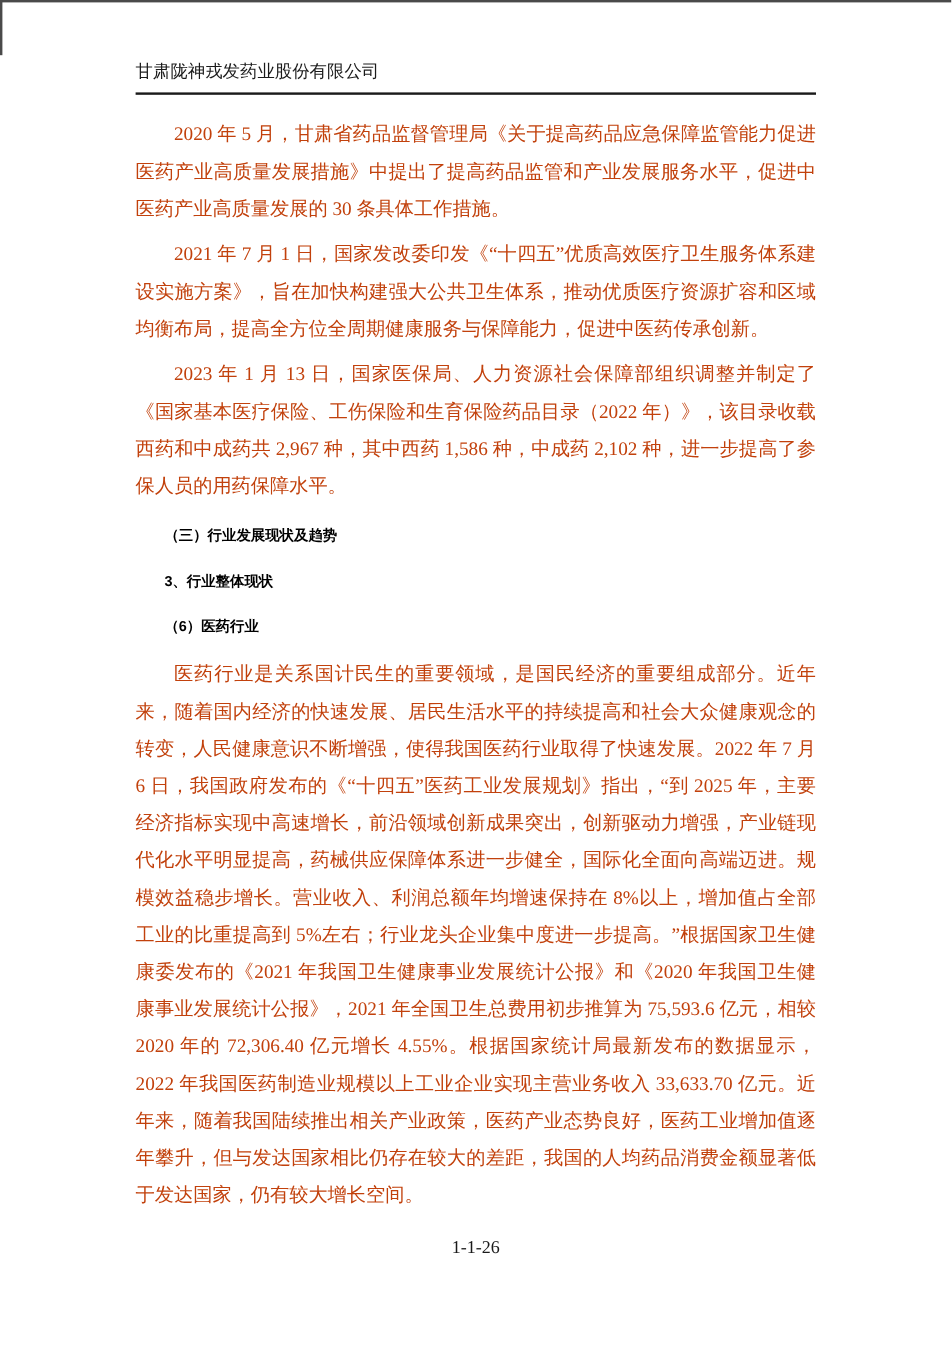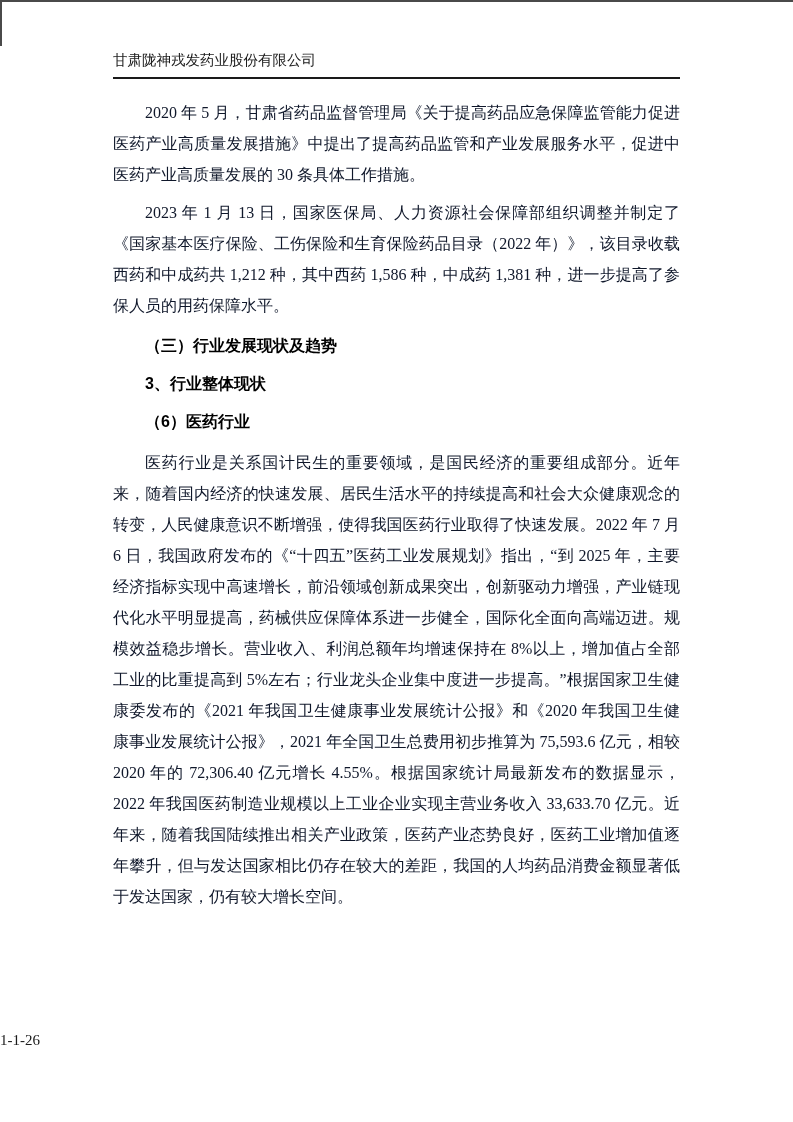--- a/index.html
+++ b/index.html
@@ -35,57 +35,58 @@
     position: absolute;
     top: 97px; left: 113px; width: 567px;
     font-size: 16px;
     text-align: justify;
     text-justify: inter-character;
   }
   .para {
     margin: 0 0 7px 0;
     line-height: 31px;
     text-indent: 2em;
-    color: #0f172a;
+    color: #c2410c;
   }
   .heading {
     font-family: "Liberation Sans", "DejaVu Sans", sans-serif;
     font-weight: 700;
-    font-size: 16px;
+    font-size: 12px;
     line-height: 26px;
     margin: 12px 0 12px 0;
     text-indent: 2em;
     color: #000000;
     text-align: left;
   }
   .footer {
     position: absolute;
     top: 1032px; left: 0; width: 100%;
-    text-align: left;
+    text-align: center;
     font-size: 15px;
     color: #1a1a1a;
   }
 </style>
 </head>
 <body>
 
 <div class="page">
 
   <div class="edge-top"></div>
   <div class="edge-left"></div>
 
   <div class="header">
     <span>甘肃陇神戎发药业股份有限公司</span>
   </div>
 
   <div class="content">
     <p class="para">2020 年 5 月，甘肃省药品监督管理局《关于提高药品应急保障监管能力促进医药产业高质量发展措施》中提出了提高药品监管和产业发展服务水平，促进中医药产业高质量发展的 30 条具体工作措施。</p>
 
+    <p class="para">2021 年 7 月 1 日，国家发改委印发《“十四五”优质高效医疗卫生服务体系建设实施方案》，旨在加快构建强大公共卫生体系，推动优质医疗资源扩容和区域均衡布局，提高全方位全周期健康服务与保障能力，促进中医药传承创新。</p>
 
-    <p class="para">2023 年 1 月 13 日，国家医保局、人力资源社会保障部组织调整并制定了《国家基本医疗保险、工伤保险和生育保险药品目录（2022 年）》，该目录收载西药和中成药共 1,212 种，其中西药 1,586 种，中成药 1,381 种，进一步提高了参保人员的用药保障水平。</p>
+    <p class="para">2023 年 1 月 13 日，国家医保局、人力资源社会保障部组织调整并制定了《国家基本医疗保险、工伤保险和生育保险药品目录（2022 年）》，该目录收载西药和中成药共 2,967 种，其中西药 1,586 种，中成药 2,102 种，进一步提高了参保人员的用药保障水平。</p>
 
     <h2 class="heading">（三）行业发展现状及趋势</h2>
 
     <h3 class="heading">3、行业整体现状</h3>
 
     <h4 class="heading">（6）医药行业</h4>
 
     <p class="para">医药行业是关系国计民生的重要领域，是国民经济的重要组成部分。近年来，随着国内经济的快速发展、居民生活水平的持续提高和社会大众健康观念的转变，人民健康意识不断增强，使得我国医药行业取得了快速发展。2022 年 7 月 6 日，我国政府发布的《“十四五”医药工业发展规划》指出，“到 2025 年，主要经济指标实现中高速增长，前沿领域创新成果突出，创新驱动力增强，产业链现代化水平明显提高，药械供应保障体系进一步健全，国际化全面向高端迈进。规模效益稳步增长。营业收入、利润总额年均增速保持在 8%以上，增加值占全部工业的比重提高到 5%左右；行业龙头企业集中度进一步提高。”根据国家卫生健康委发布的《2021 年我国卫生健康事业发展统计公报》和《2020 年我国卫生健康事业发展统计公报》，2021 年全国卫生总费用初步推算为 75,593.6 亿元，相较 2020 年的 72,306.40 亿元增长 4.55%。根据国家统计局最新发布的数据显示，2022 年我国医药制造业规模以上工业企业实现主营业务收入 33,633.70 亿元。近年来，随着我国陆续推出相关产业政策，医药产业态势良好，医药工业增加值逐年攀升，但与发达国家相比仍存在较大的差距，我国的人均药品消费金额显著低于发达国家，仍有较大增长空间。</p>
   </div>
 

